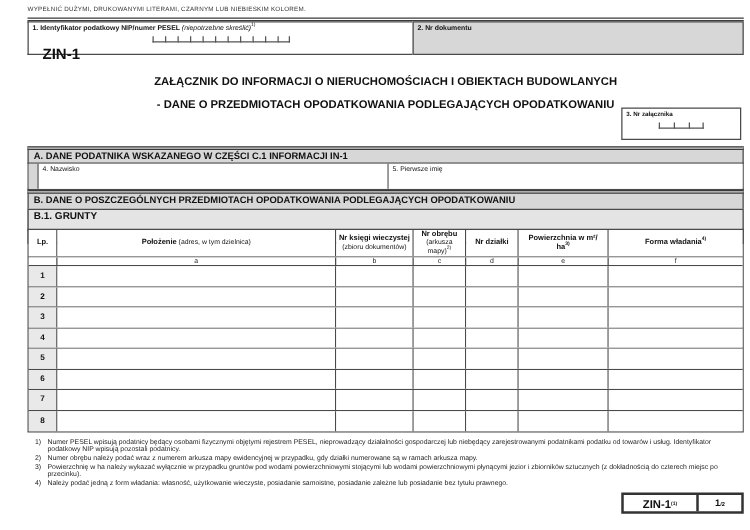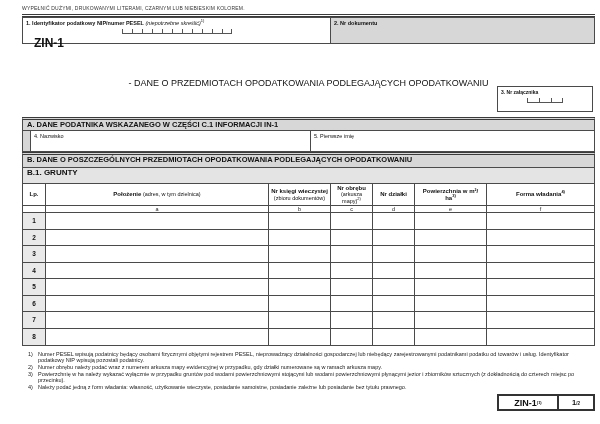--- a/index.html
+++ b/index.html
@@ -19,21 +19,21 @@
   .box2{flex:1;height:27px;background:#d7d7d7;}
   .boxlabel{font-size:5.5px;padding:1.5px 0 0 3px;line-height:6px;}
   .boxlabel i{font-style:italic;font-weight:normal;}
   .comb{display:flex;margin:3px auto 3px auto;}
   .comb i{display:block;width:10px;height:5px;border-left:1px solid #555;border-bottom:1px solid #555;box-sizing:border-box;}
   .comb i:last-child{border-right:1px solid #555;}
   .comb3 i{width:12px;}
   
   .formcode{left:34px;top:36px;font-size:12px;font-weight:bold;}
   .title1{left:22px;top:60px;width:573px;text-align:center;font-size:9px;font-weight:bold;}
-  .title2{left:22px;top:78px;width:573px;text-align:center;font-size:9px;font-weight:normal;}
+  .title2{left:22px;top:78px;width:573px;text-align:center;font-size:9px;font-weight:bold;}
   .box3{left:497px;top:86px;width:96px;height:26px;}
   .box3 .boxlabel{font-size:5px;}
   
   .secbar{left:22px;width:573px;background:#d7d7d7;border:1px solid #4a4a4a;border-top:3px double #3a3a3a;
     box-sizing:border-box;font-weight:bold;font-size:7.5px;display:flex;align-items:flex-start;padding-left:4px;}
   .secA{top:117px;height:14px;}
   .secB{top:152px;height:33px;}
   .secB1{top:167px;height:28px;background:#e4e4e4;border-top:1px solid #4a4a4a;font-size:8px;}
   
   .fieldsrow{left:22px;top:131px;width:573px;height:21px;display:flex;border:1px solid #4a4a4a;border-top:none;box-sizing:border-box;}
@@ -100,20 +100,21 @@
           <i></i>
           <i></i>
         </div>
     </div>
     <div class="box box2">
       <div class="boxlabel"><b>2. Nr dokumentu</b></div>
     </div>
   </div>
 
   <div class="abs formcode">ZIN-1</div>
+  <div class="abs title1">ZAŁĄCZNIK DO INFORMACJI O NIERUCHOMOŚCIACH I OBIEKTACH BUDOWLANYCH</div>
   <div class="abs title2">- DANE O PRZEDMIOTACH OPODATKOWANIA PODLEGAJĄCYCH OPODATKOWANIU</div>
 
   <div class="abs box box3">
     <div class="boxlabel"><b>3. Nr załącznika</b></div>
     <div class="comb comb3">
         <i></i>
         <i></i>
         <i></i>
       </div>
   </div>

